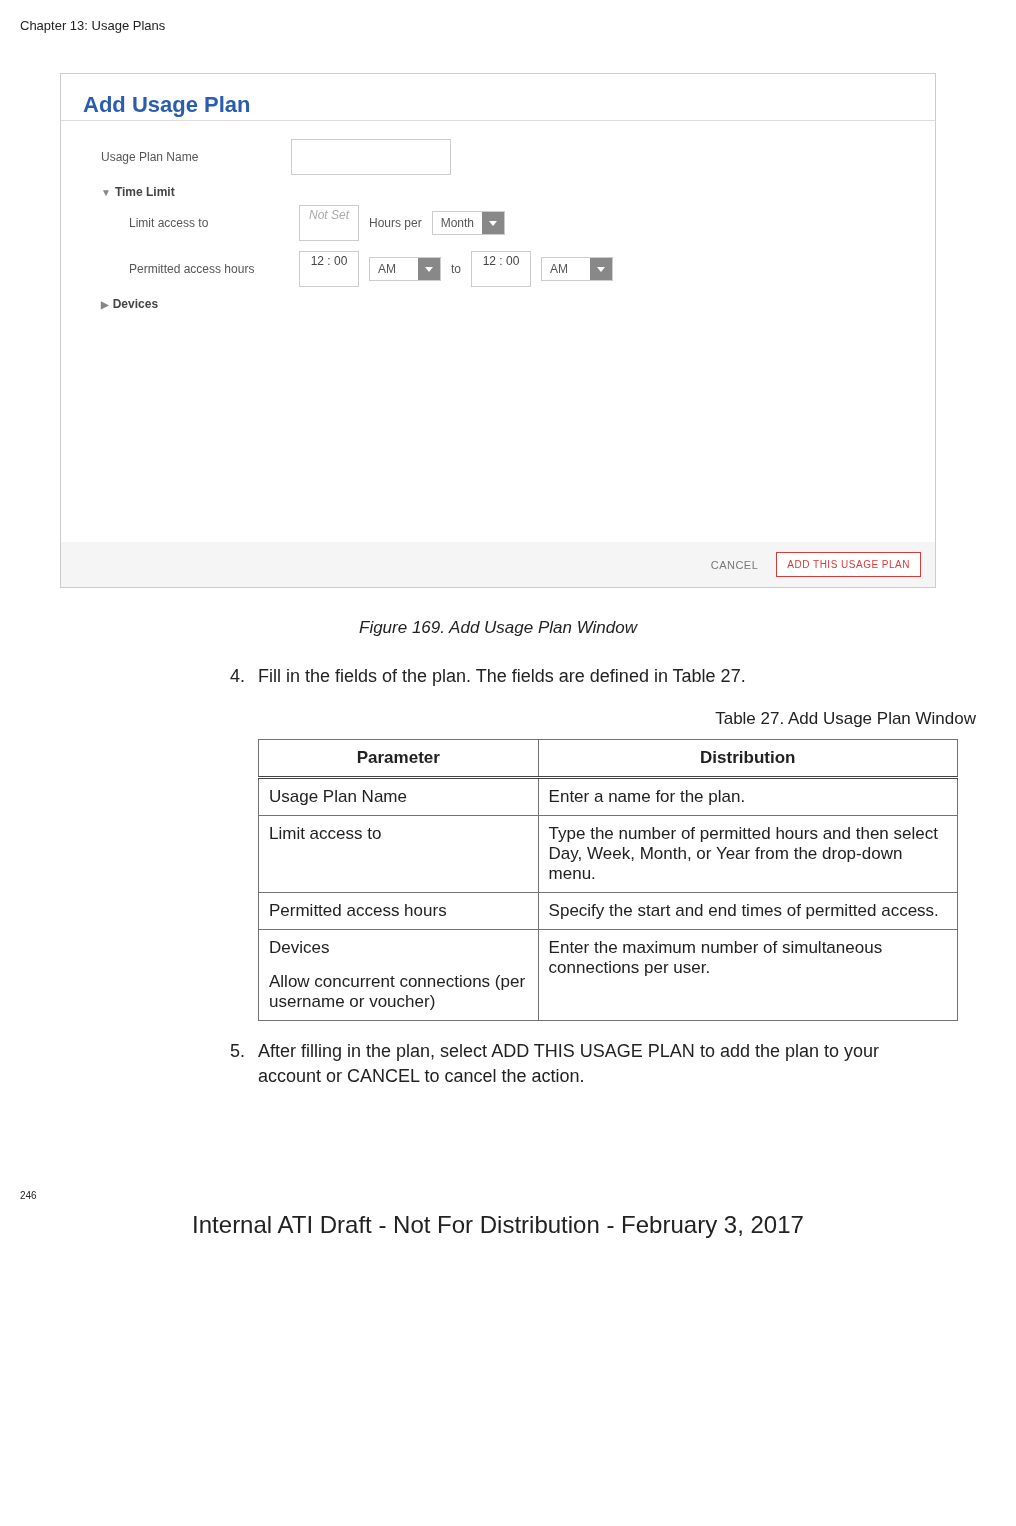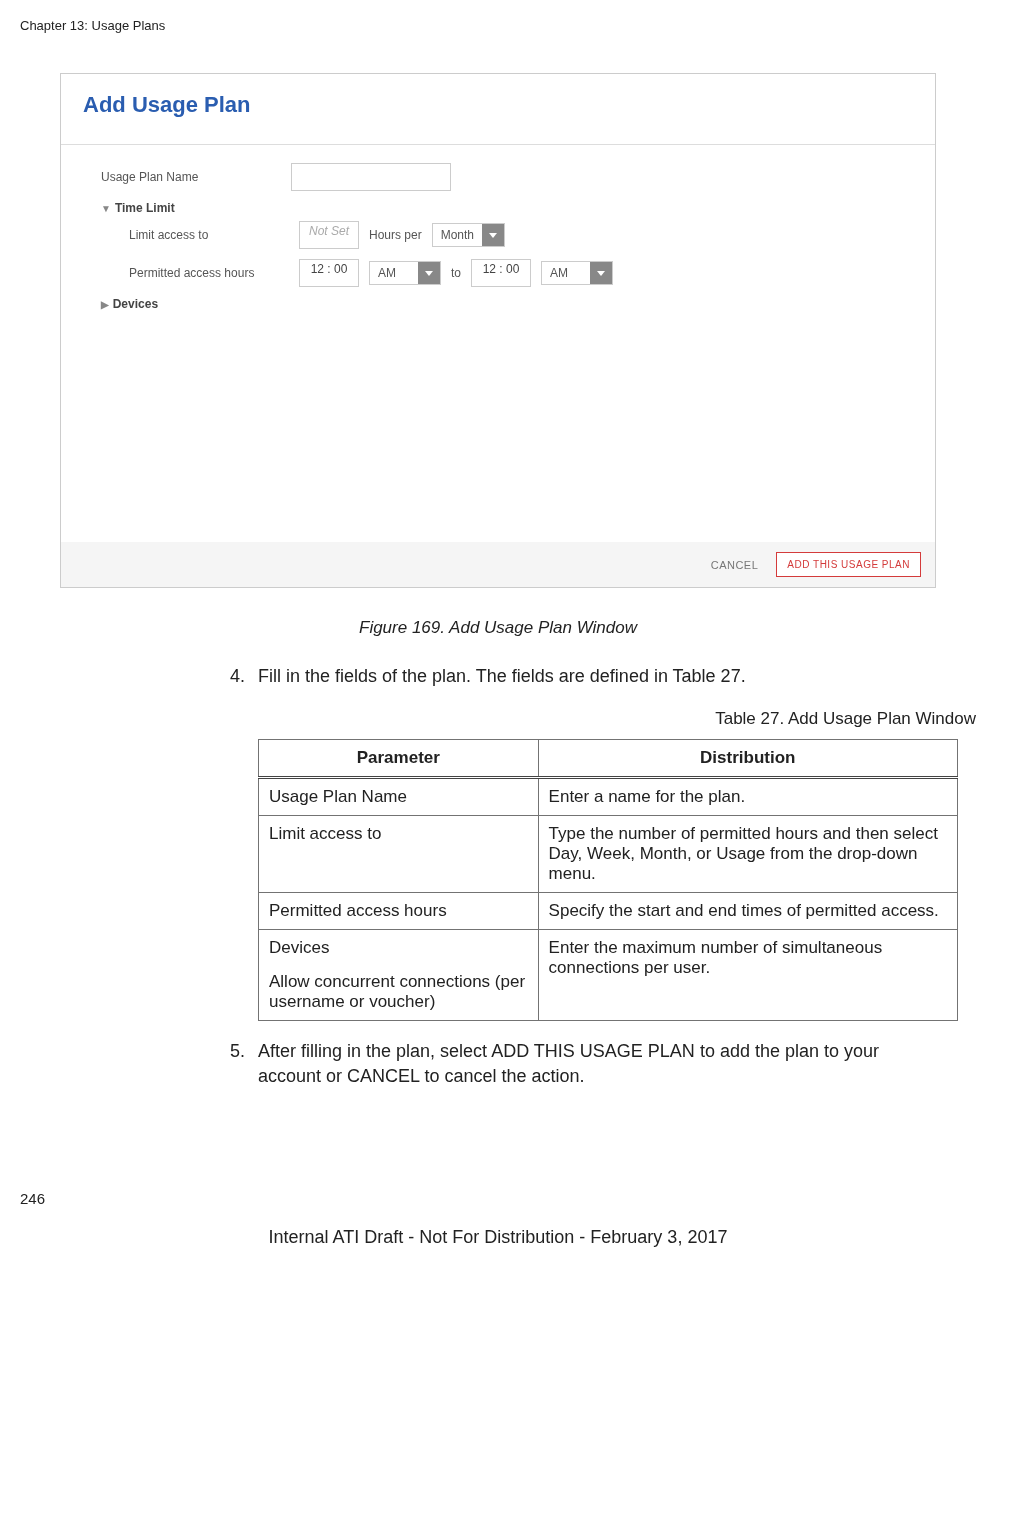--- a/index.html
+++ b/index.html
@@ -17,34 +17,34 @@
     border: 1px solid #ccc;
     background: #fff;
     width: 100%;
     position: relative;
     padding-bottom: 60px;
   }
   .dialog-header {
     font-size: 22px;
     font-weight: bold;
     color: #2a5db0;
-    padding: 18px 22px 26px 22px;
+    padding: 18px 22px 2px 22px;
     border-bottom: 1px solid #ddd;
   }
   .dialog-body { padding: 18px 30px 10px 40px; font-size: 12px; color: #555; }
   .row { display: flex; align-items: center; margin-bottom: 10px; gap: 10px; }
   .row-label { width: 180px; color: #555; }
   .section-label { font-weight: bold; color: #444; display: flex; align-items: center; gap: 4px; margin-bottom: 6px; }
   .section-closed { margin-top: 6px; }
   .indent { padding-left: 28px; }
   .tri-down { font-size: 10px; color: #888; }
   .tri-right { font-size: 10px; color: #888; }
   .txt-input {
     border: 1px solid #ccc;
-    height: 28px;
+    height: 36px;
     padding: 2px 6px;
     font-size: 12px;
     color: #444;
     background: #fff;
   }
   .txt-input.small { width: 60px; text-align: center; }
   .txt-input.placeholder { color: #aaa; font-style: italic; }
   .txt-input.plan-name { width: 160px; }
   .dd {
     display: inline-flex;
@@ -113,22 +113,22 @@
   }
   table.param-table th {
     font-weight: bold;
     text-align: center;
     border-bottom: 3px double #444;
   }
   .param-col { width: 40%; }
   .desc-col { width: 60%; }
   .sub-para { margin-top: 14px; }
   .bold { font-weight: normal; }
-  .page-num { font-size: 15px; margin-top: 100px; }
-  .footer-line { text-align: center; font-size: 18px; margin-top: 20px; }
+  .page-num { font-size: 10px; margin-top: 100px; }
+  .footer-line { text-align: center; font-size: 24px; margin-top: 10px; }
 </style>
 </head>
 <body>
 
 <div class="chapter-header">Chapter 13: Usage Plans</div>
 
 <div class="figure-wrap">
   <div class="dialog">
     <div class="dialog-header">Add Usage Plan</div>
     <div class="dialog-body">
@@ -210,21 +210,21 @@
     </tr>
   </thead>
   <tbody>
     <tr>
       <td>Usage Plan Name</td>
       <td>Enter a name for the plan.</td>
     </tr>
     <tr>
       <td>Limit access to</td>
       <td>
-        <span>Type the number of permitted hours and then select </span><span class="bold">Day</span><span>, </span><span class="bold">Week</span><span>, </span><span class="bold">Month</span><span>, or </span><span class="bold">Usage</span><span> from the drop-down menu.</span>
+        <span>Type the number of permitted hours and then select </span><span class="bold">Day</span><span>, </span><span class="bold">Week</span><span>, </span><span class="bold">Month</span><span>, or </span><span class="bold">Year</span><span> from the drop-down menu.</span>
       </td>
     </tr>
     <tr>
       <td>Permitted access hours</td>
       <td>Specify the start and end times of permitted access.</td>
     </tr>
     <tr>
       <td>
         <div>Devices</div>
         <div class="sub-para">Allow concurrent connections (per username or voucher)</div>

